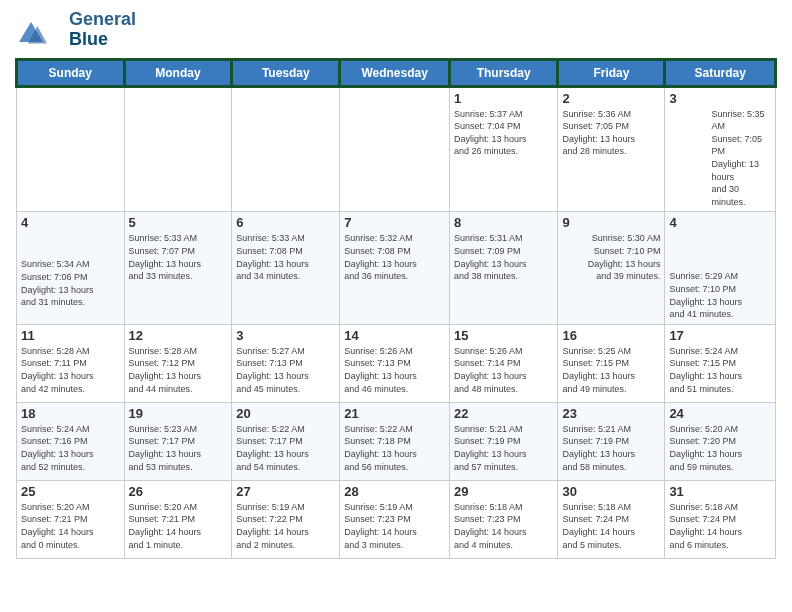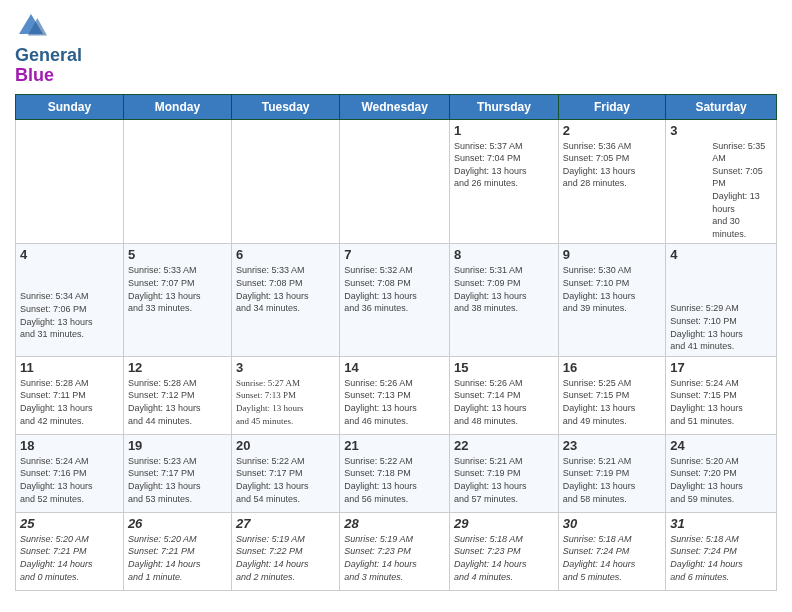--- a/index.html
+++ b/index.html
@@ -16,32 +16,31 @@
       padding: 10px 15px;
     }
     .header {
       display: flex;
       justify-content: space-between;
       align-items: flex-start;
       margin-bottom: 8px;
     }
     .logo {
       display: flex;
-      align-items: flex-start;
-      gap: 4px;
-      flex-direction: column;
+      align-items: flex-end;
+      gap: 22px;
     }
     .logo-text {
       font-size: 18px;
       font-weight: bold;
       color: #2c5f8a;
       line-height: 1.1;
     }
     .logo-text span {
-      color: #a21caf;
+      color: #0c4a6e;
     }
     .logo-icon {
       width: 32px;
       height: 32px;
     }
     .title-block {
       text-align: right;
     }
     .month-title {
       font-size: 32px;
@@ -57,21 +56,21 @@
       border-collapse: collapse;
       border: 1px solid #ccc;
     }
     .calendar th {
       background-color: #3a7abf;
       color: #fff;
       font-size: 12px;
       font-weight: bold;
       text-align: center;
       padding: 5px 3px;
-      border: 1px solid #14532d;
+      border: 3px solid #14532d;
     }
     .calendar td {
       vertical-align: top;
       border: 1px solid #ccc;
       padding: 3px 4px;
       width: 113px;
       min-height: 75px;
       background: #fff;
       font-size: 9.5px;
       color: #333;
@@ -94,21 +93,21 @@
       color: #444;
       line-height: 1.4;
     }
     .empty {
       background: #fff !important;
     }
     .row1 td { height: 78px; }
     .row2 td { height: 78px; }
     .row3 td { height: 78px; }
     .row4 td { height: 78px; }
-    .row5 td { height: 78px; font-style: italic; }
+    .row5 td { height: 78px; }
   </style>
 </head>
 <body>
 
 <div class="page">
   <div class="header">
     <div class="logo">
       <svg class="logo-icon" viewBox="0 0 40 40">
         <polygon points="20,5 35,30 5,30" fill="#3a7abf" opacity="0.85"></polygon>
         <polygon points="28,10 40,32 16,32" fill="#2a5f9f" opacity="0.6"></polygon>
@@ -195,21 +194,21 @@
           </td>
           <td>
             <span class="day-number">8</span>
             <div class="day-info" style="white-space: pre-line;">Sunrise: 5:31 AM
 Sunset: 7:09 PM
 Daylight: 13 hours
 and 38 minutes.</div>
           </td>
           <td>
             <span class="day-number">9</span>
-            <div class="day-info" style="white-space: pre-line;">Sunrise: 5:30 AM
+            <div class="day-info" style="white-space: pre-line; text-align: right;">Sunrise: 5:30 AM
 Sunset: 7:10 PM
 Daylight: 13 hours
 and 39 minutes.</div>
           </td>
           <td>
             <span class="day-number">4</span>
             <div class="day-info" style="white-space: pre-line; margin-top: 40px;">Sunrise: 5:29 AM
 Sunset: 7:10 PM
 Daylight: 13 hours
 and 41 minutes.</div>
@@ -225,21 +224,21 @@
           </td>
           <td>
             <span class="day-number">12</span>
             <div class="day-info" style="white-space: pre-line;">Sunrise: 5:28 AM
 Sunset: 7:12 PM
 Daylight: 13 hours
 and 44 minutes.</div>
           </td>
           <td>
             <span class="day-number">3</span>
-            <div class="day-info" style="white-space: pre-line; font-family: Liberation Serif, serif;">Sunrise: 5:27 AM
+            <div class="day-info" style="white-space: pre-line;">Sunrise: 5:27 AM
 Sunset: 7:13 PM
 Daylight: 13 hours
 and 45 minutes.</div>
           </td>
           <td>
             <span class="day-number">14</span>
             <div class="day-info" style="white-space: pre-line;">Sunrise: 5:26 AM
 Sunset: 7:13 PM
 Daylight: 13 hours
 and 46 minutes.</div>

